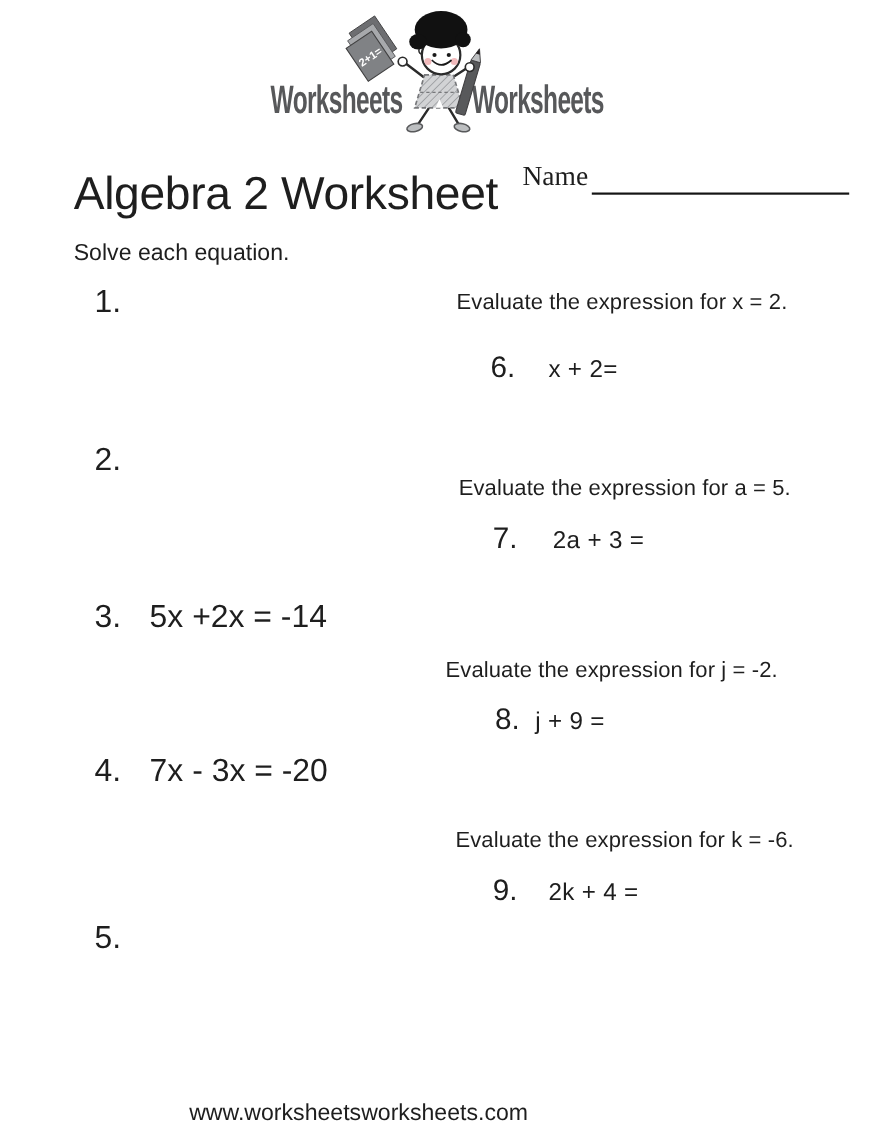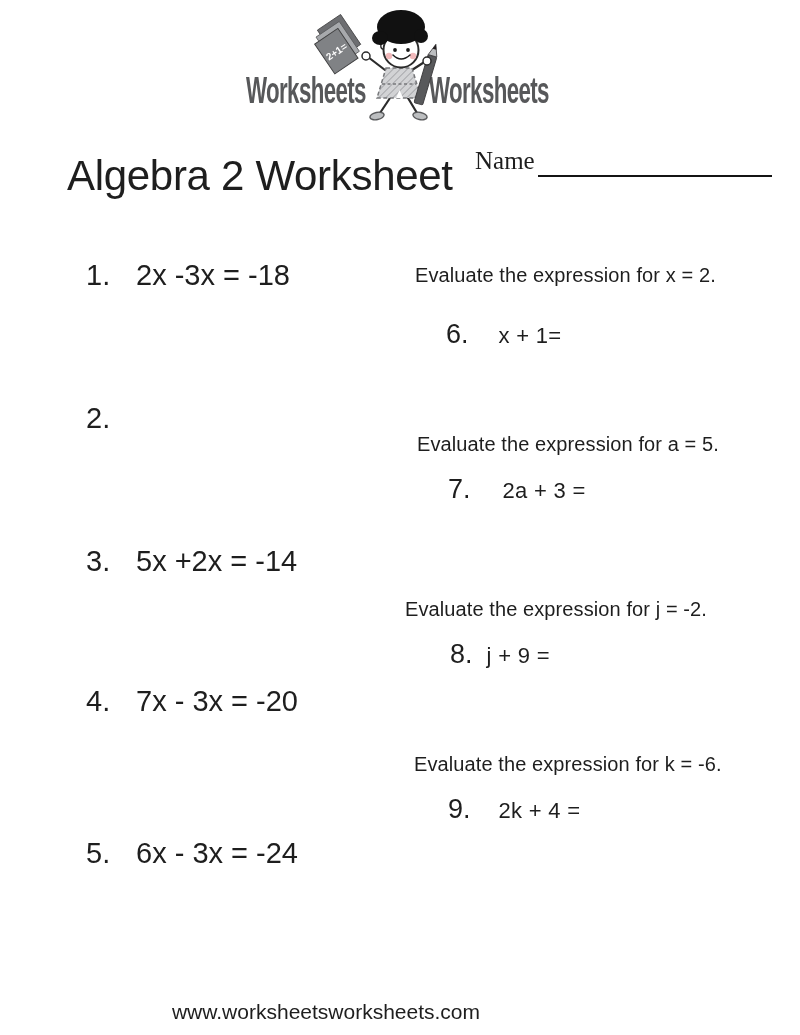--- a/index.html
+++ b/index.html
@@ -130,45 +130,44 @@
         <circle cx="113" cy="50" r="3.2" fill="#f1b9bb"></circle>
         <path d="M93,49 Q101,57 110,49" fill="none" stroke="#1a1a1a" stroke-width="1.6" stroke-linecap="round"></path>
       </g>
     </svg>
   </div>
 
   <h1 class="title">Algebra 2 Worksheet</h1>
   <span class="name-label">Name</span>
   <span class="name-line"></span>
 
+  <div class="instructions">Solve each equation.</div>
 
   <div class="eq-row" style="top:259px">
     <span class="eq-num">1.</span>
-    <span class="eq-expr">2x -3x = -18</span>
   </div>
   <div class="eq-row" style="top:402px">
     <span class="eq-num">2.</span>
   </div>
   <div class="eq-row" style="top:545px">
     <span class="eq-num">3.</span>
     <span class="eq-expr">5x +2x = -14</span>
   </div>
   <div class="eq-row" style="top:685px">
     <span class="eq-num">4.</span>
     <span class="eq-expr">7x - 3x = -20</span>
   </div>
   <div class="eq-row" style="top:837px">
     <span class="eq-num">5.</span>
-    <span class="eq-expr">6x - 3x = -24</span>
   </div>
 
   <div class="eval-instruction" style="left:415px; top:264px">Evaluate the expression for x = 2.</div>
   <div class="eval-row" style="left:446px; top:319px">
     <span class="eval-num">6.</span>
-    <span class="eval-expr" style="margin-left:30px">x + 1=</span>
+    <span class="eval-expr" style="margin-left:30px">x + 2=</span>
   </div>
 
   <div class="eval-instruction" style="left:417px; top:433px">Evaluate the expression for a = 5.</div>
   <div class="eval-row" style="left:448px; top:474px">
     <span class="eval-num">7.</span>
     <span class="eval-expr" style="margin-left:32px">2a + 3 =</span>
   </div>
 
   <div class="eval-instruction" style="left:405px; top:598px">Evaluate the expression for j = -2.</div>
   <div class="eval-row" style="left:450px; top:639px">

